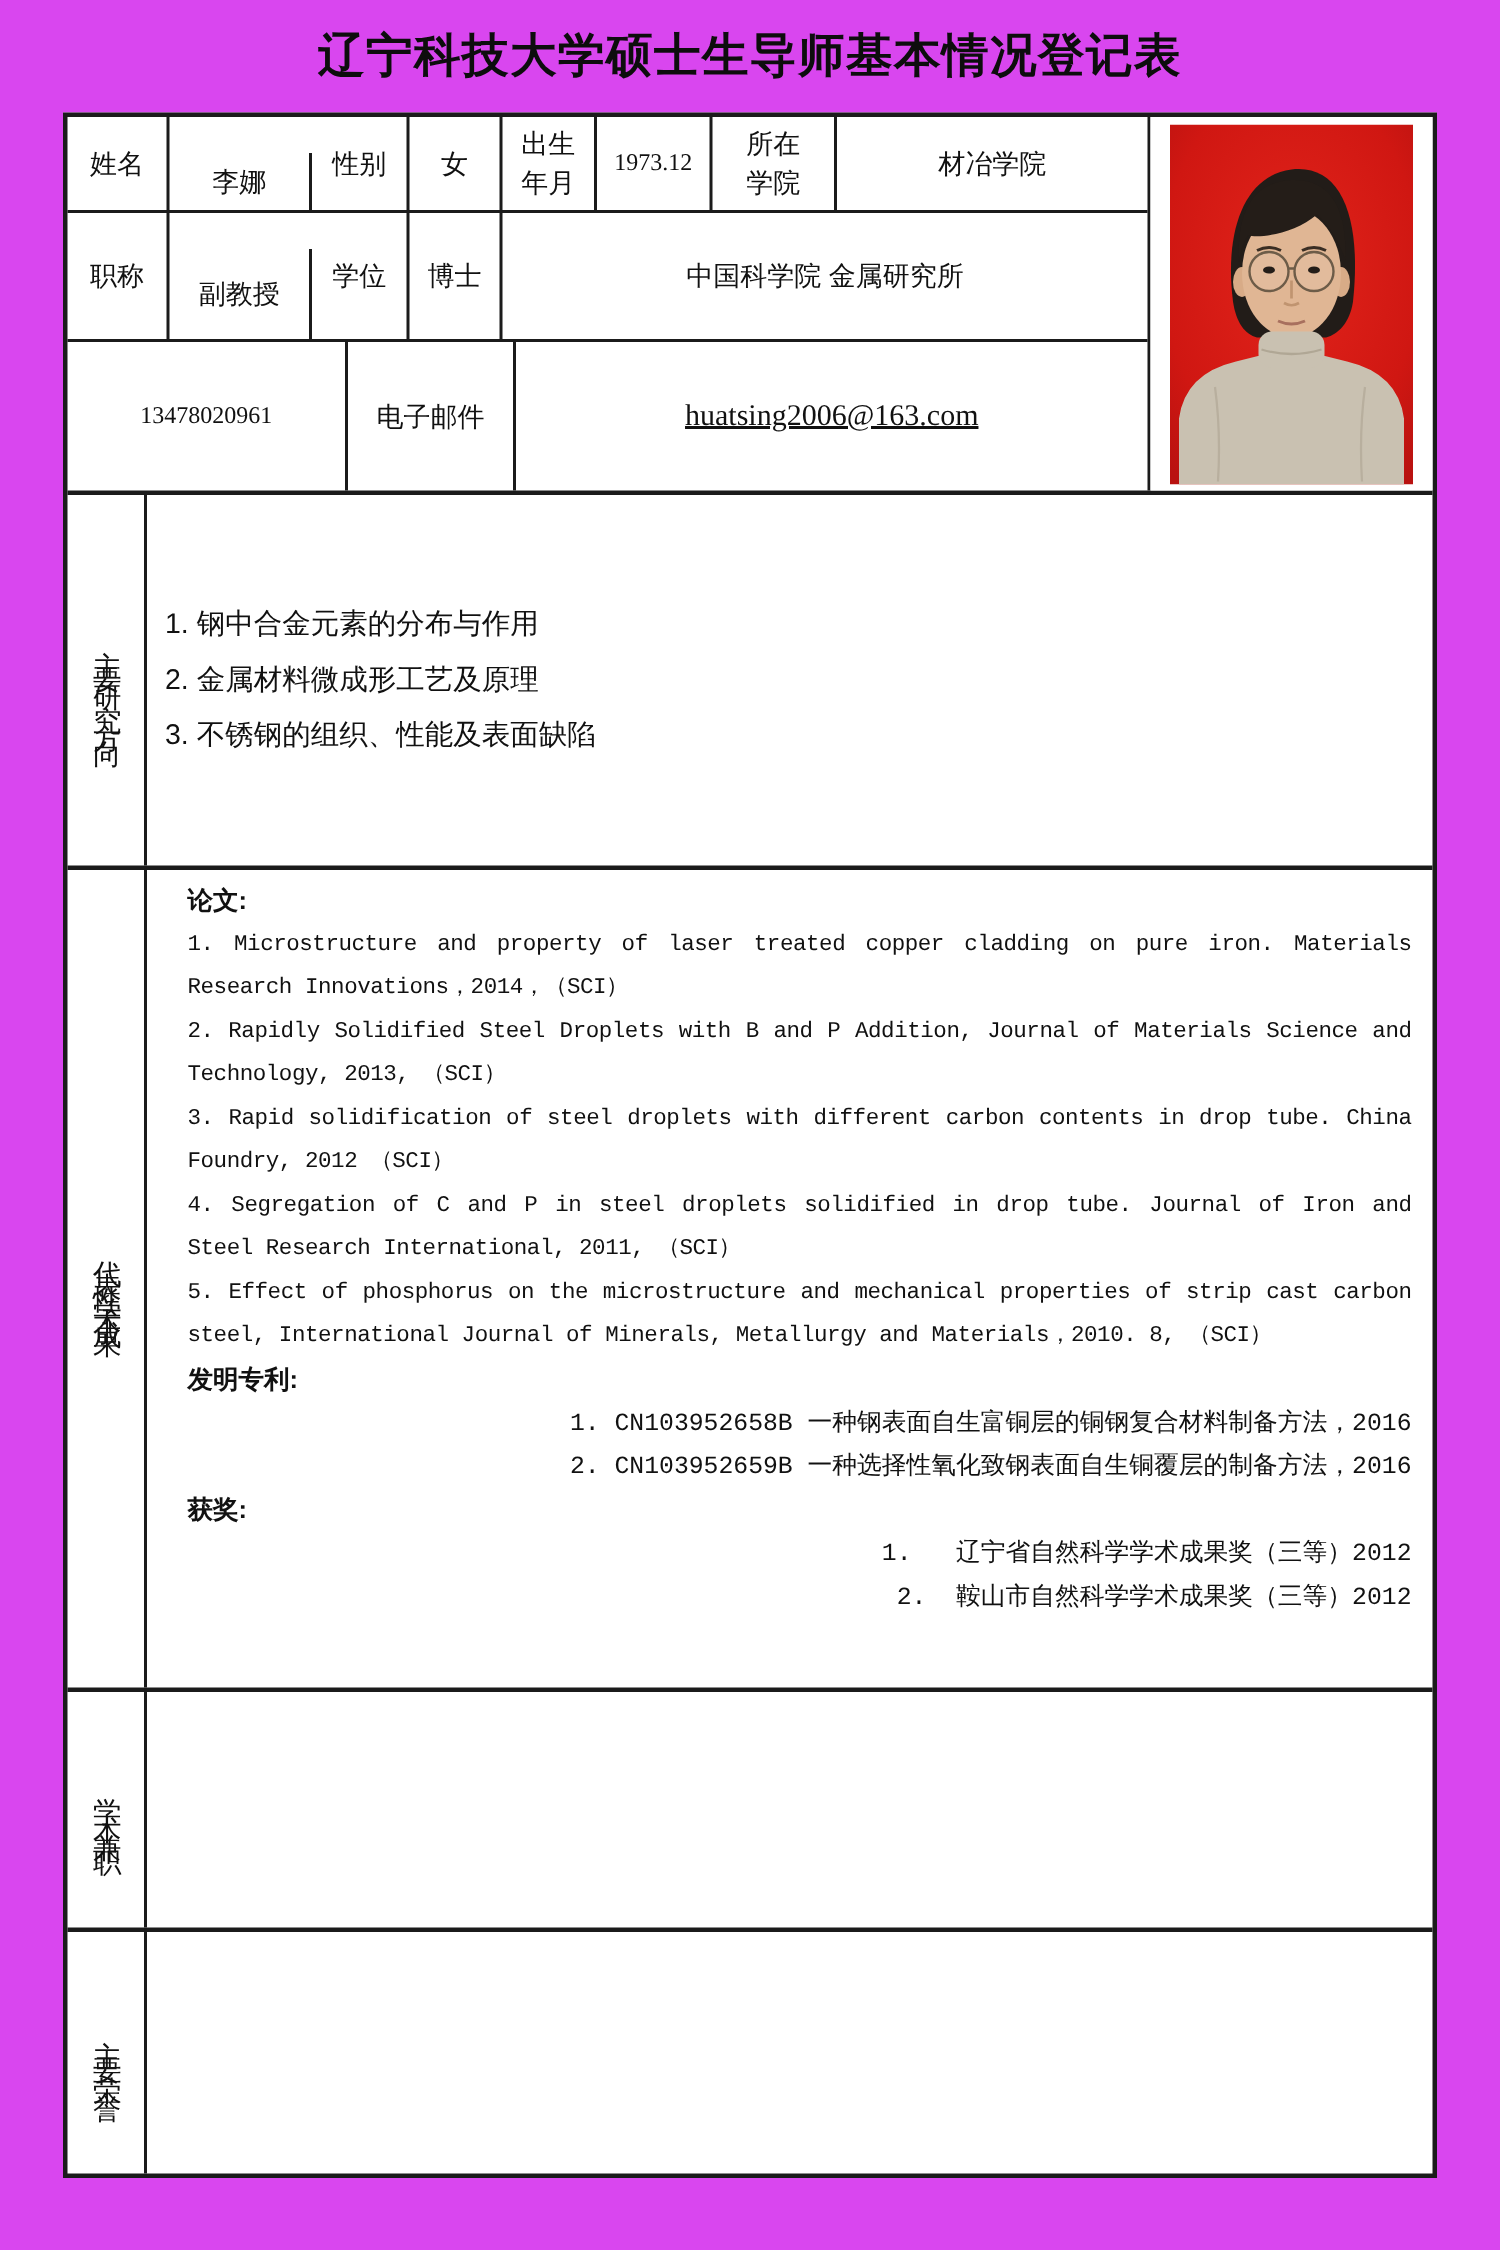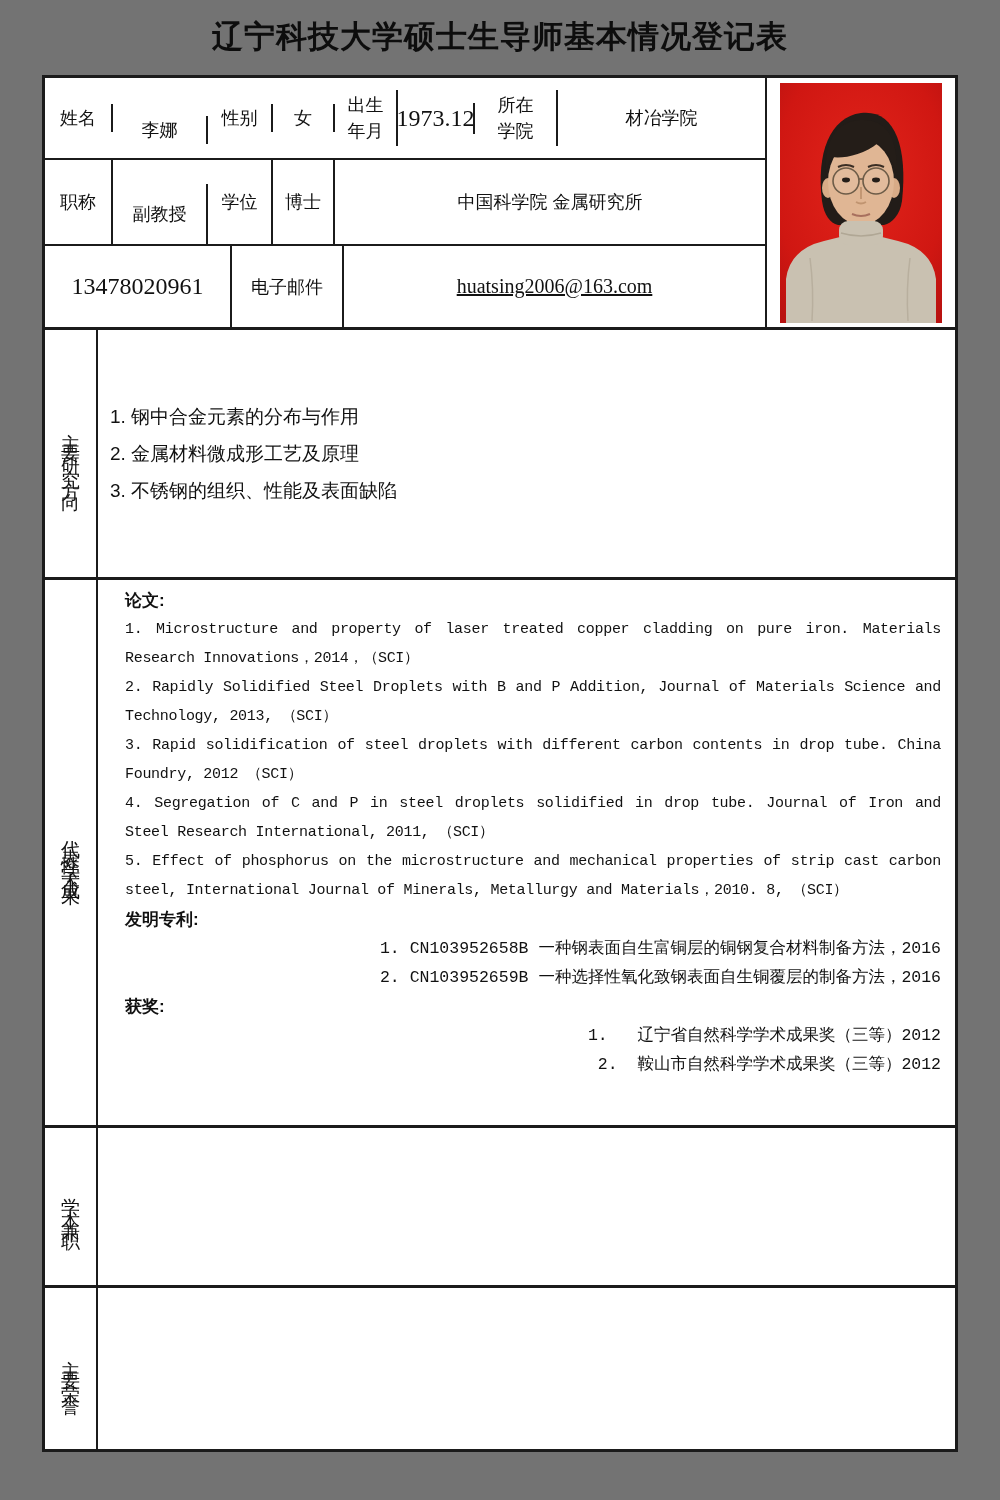--- a/index.html
+++ b/index.html
@@ -1,17 +1,17 @@
 <!DOCTYPE html>
 <html><head>
 <meta charset="utf-8">
 <style>
   html,body { margin:0; padding:0; background:#ffffff; }
   body { width:1000px; height:1500px; font-family:"Liberation Sans", sans-serif; color:#111; }
-  .sheet { position:relative; width:1000px; height:1500px; background:#737373; overflow:hidden; }
+  .sheet { position:relative; width:1000px; height:1500px; background:#d946ef; overflow:hidden; }
 
   .doc-title {
     position:absolute; top:16px; left:0; width:100%;
     text-align:center; font-size:31px; font-weight:bold; color:#0d0d0d;
     letter-spacing:1px; font-family:"Liberation Sans", sans-serif;
   }
 
   .form-table {
     position:absolute; left:42px; top:75px; width:916px; height:1377px;
     border:3px solid #1b1b1b; box-sizing:border-box;
@@ -19,35 +19,35 @@
   }
 
   .band { display:flex; box-sizing:border-box; border-bottom:3px solid #1b1b1b; }
   .band:last-child { border-bottom:none; }
 
   
   .band-abc { height:252px; }
   .abc-left { width:722px; display:flex; flex-direction:column; border-right:2px solid #1b1b1b; box-sizing:border-box; }
   .hrow { display:flex; box-sizing:border-box; border-bottom:2px solid #1b1b1b; }
   .hrow:last-child { border-bottom:none; }
-  .row-a { height:82px;align-items:center; }
+  .row-a { height:64px; }
   .row-b { height:86px; }
   .row-c { flex:1; }
 
   .cell {
     box-sizing:border-box; border-right:2px solid #1b1b1b;
     display:flex; align-items:center; justify-content:center;
     text-align:center; font-size:18px; padding:2px; overflow:hidden;
   }
   .cell:last-child { border-right:none; flex:1; }
   .w68{width:68px;} .w95{width:95px;margin-top:24px;} .w65{width:65px;} .w62{width:62px;}
   .w63{width:63px;} .w77{width:77px;} .w83{width:83px;} .w140{width:140px;}
   .w103{width:103px;} .w187{width:187px;} .w112{width:112px;}
   .two-line span { display:inline-block; width:40px; line-height:1.45; }
-  .num { font-family:"Liberation Serif", serif; font-size:24px; }
+  .num { font-family:"Liberation Serif", serif; font-size:16px; }
   .email-link { font-family:"Liberation Serif", serif; font-size:20px; text-decoration:underline; color:#111; }
 
   .photo-cell { flex:1; display:flex; align-items:center; justify-content:center; background:#fff; }
 
   
   .sec-label {
     width:53px; box-sizing:border-box; border-right:2px solid #1b1b1b;
     display:flex; align-items:center; justify-content:center;
   }
   .vtext {

